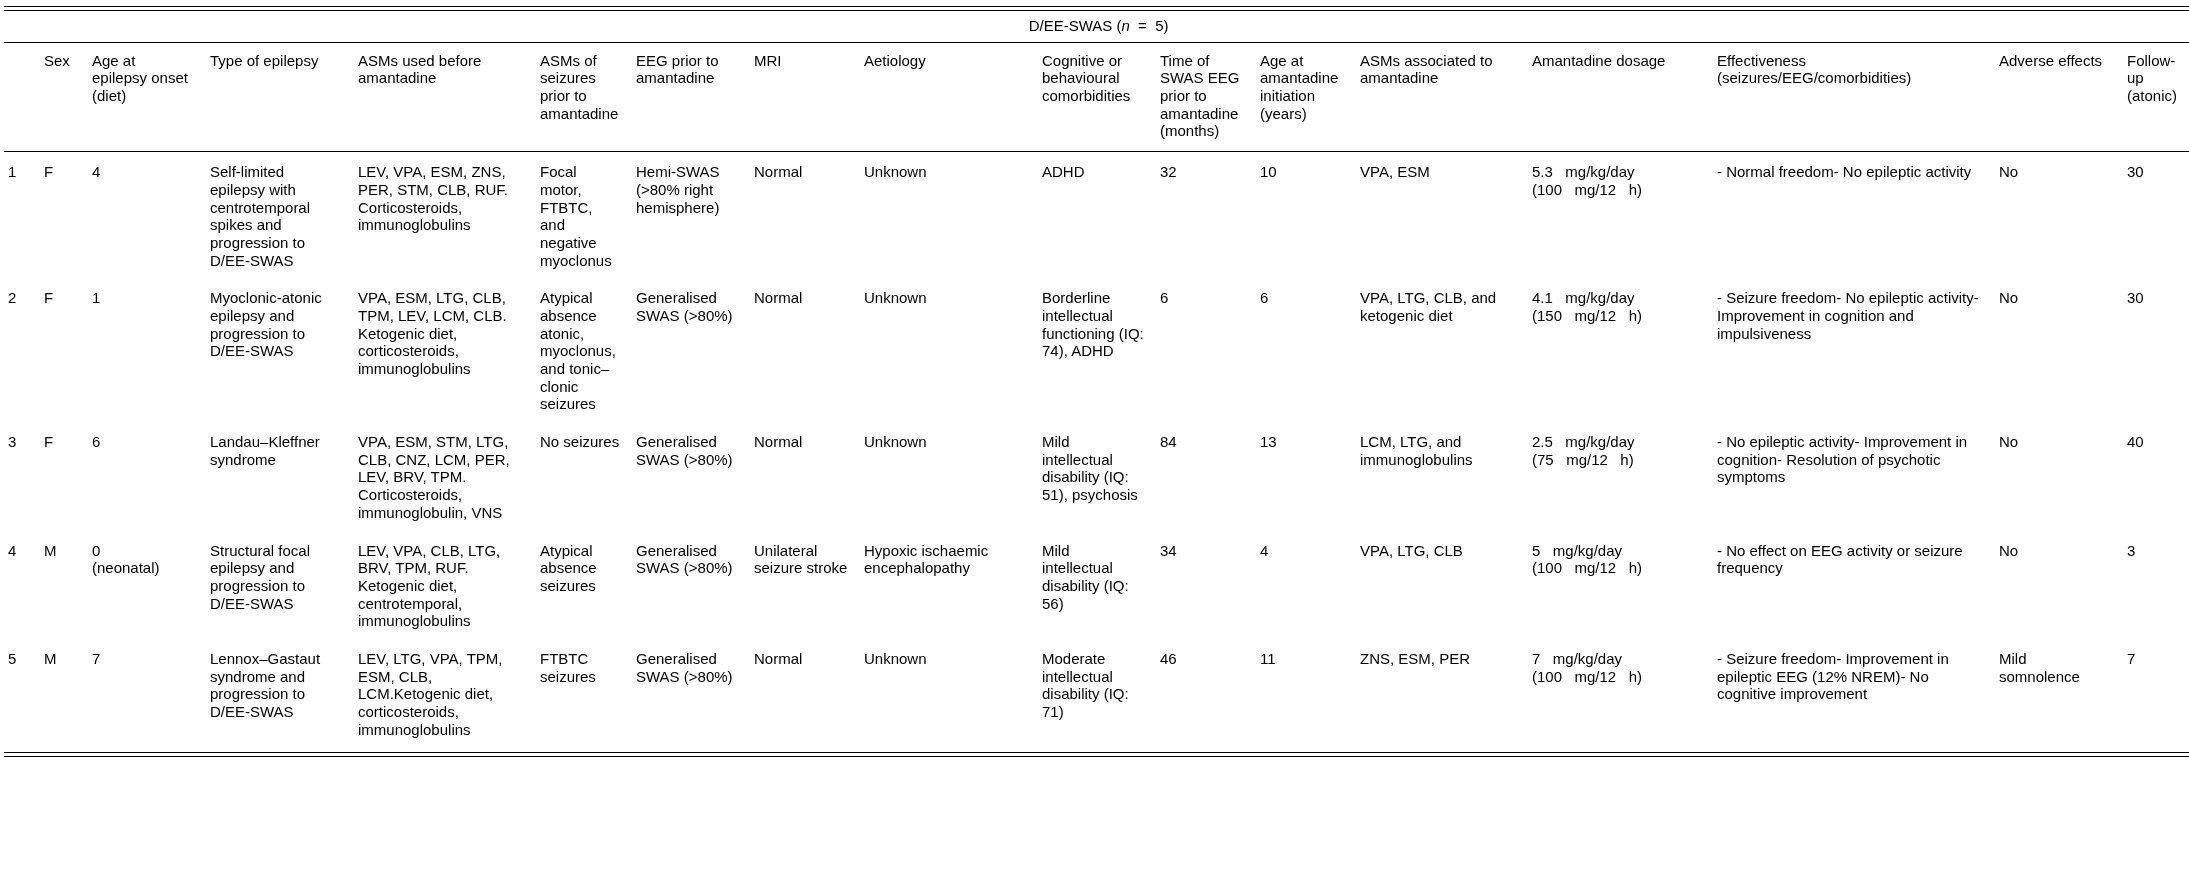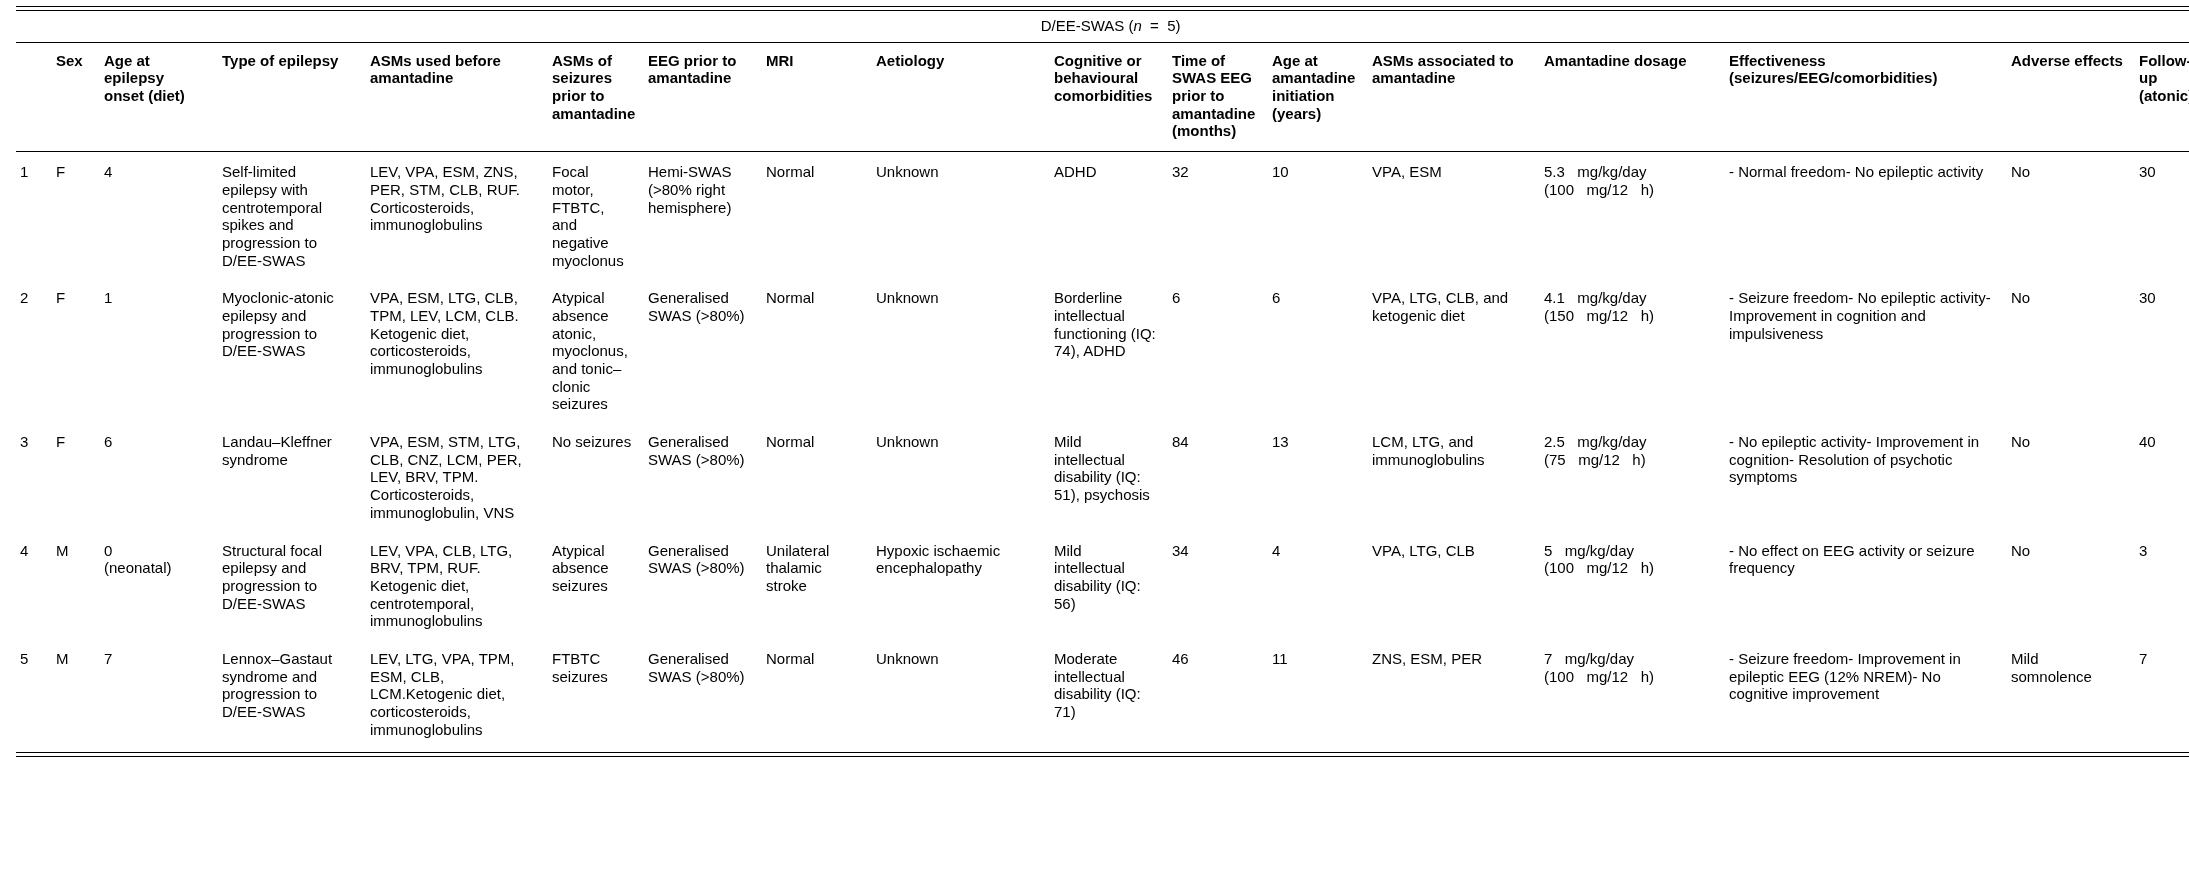--- a/index.html
+++ b/index.html
@@ -5,21 +5,21 @@
   html, body {
     margin: 0;
     padding: 0;
     background: #ffffff;
     color: #000000;
     font-family: "Liberation Sans", "DejaVu Sans", sans-serif;
   }
   .page {
     width: 2189px;
     box-sizing: border-box;
-    padding: 6px 0 0 16px;
+    padding: 6px 0 0 4px;
     background: #ffffff;
   }
   .rule {
     border-top: 1.4px solid #000;
     height: 0;
     width: 100%;
   }
   .rule.gap { margin-top: 3px; }
   table {
     border-collapse: collapse;
@@ -39,21 +39,20 @@
   th.spanner {
     text-align: center;
     border-bottom: 1.2px solid #000;
     padding: 6px 0 7px 0;
     white-space: pre;
   }
   tr.headers th {
     border-bottom: 1.2px solid #000;
     padding-top: 9px;
     padding-bottom: 11px;
-    font-weight: bold;
   }
   tbody td {
     white-space: pre-wrap;
   }
   tbody tr:first-child td { padding-top: 11px; }
   tbody tr:last-child td { padding-bottom: 14px; }
 </style>
 </head>
 <body>
 
@@ -168,21 +167,21 @@
         </tr>
         <tr>
           <td>4</td>
           <td>M</td>
           <td>0
 (neonatal)</td>
           <td>Structural focal epilepsy and progression to D/EE-SWAS</td>
           <td>LEV, VPA, CLB, LTG, BRV, TPM, RUF. Ketogenic diet, centrotemporal, immunoglobulins</td>
           <td>Atypical absence seizures</td>
           <td>Generalised SWAS (&gt;80%)</td>
-          <td>Unilateral thalamic stroke</td>
+          <td>Unilateral seizure stroke</td>
           <td>Hypoxic ischaemic encephalopathy</td>
           <td>Mild intellectual disability (IQ: 56)</td>
           <td>34</td>
           <td>4</td>
           <td>VPA, LTG, CLB</td>
           <td>5   mg/kg/day
 (100   mg/12   h)</td>
           <td>- No effect on EEG activity or seizure frequency</td>
           <td>No</td>
           <td>3</td>

